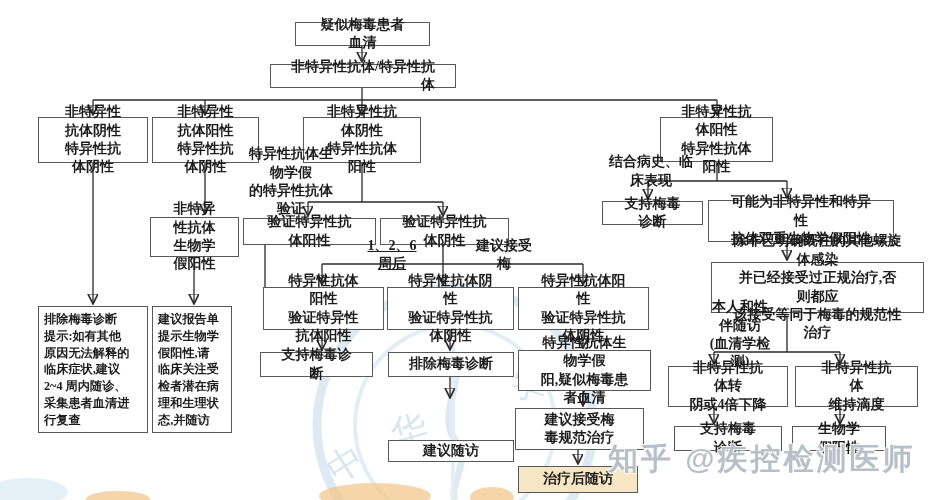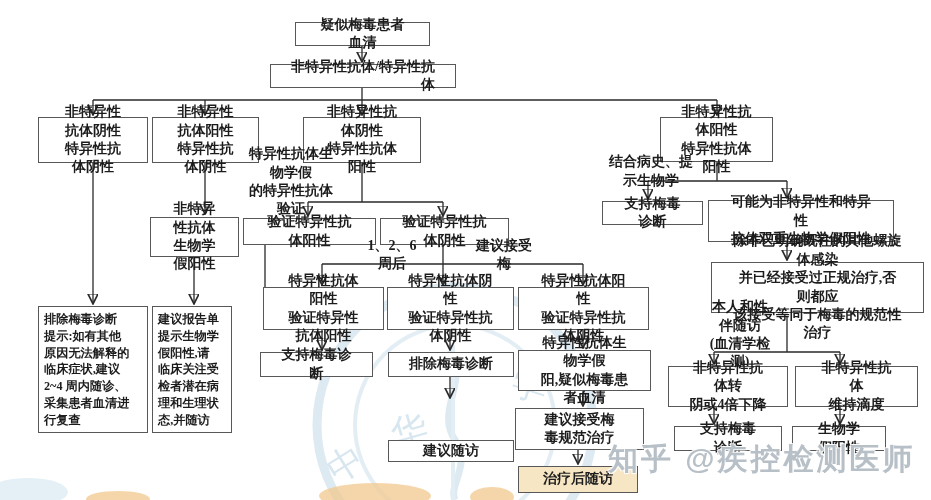--- a/index.html
+++ b/index.html
@@ -37,21 +37,21 @@
   #n-suspect        {left:295px;top:22px;width:135px;height:24px;}
   #n-screen         {left:270px;top:64px;width:186px;height:24px;text-align:right;}
   #n-both-neg       {left:38px; top:117px;width:110px;height:46px;}
   #n-ns-pos         {left:152px;top:117px;width:107px;height:46px;}
   #n-sp-pos         {left:303px;top:117px;width:118px;height:46px;}
   #n-both-pos       {left:660px;top:117px;width:113px;height:45px;}
   #n-verify-method  {left:224px;top:163px;width:134px;height:38px;}
   #n-ns-bio-false   {left:150px;top:217px;width:89px; height:40px;}
   #n-verify-pos     {left:243px;top:218px;width:133px;height:27px;}
   #n-verify-neg     {left:380px;top:218px;width:129px;height:27px;}
-  #n-weeks          {left:346px;top:247px;width:92px; height:16px;justify-content:flex-end;}
+  #n-weeks          {left:346px;top:247px;width:92px; height:16px;justify-content:flex-end;text-decoration:underline;}
   #n-recheck        {left:452px;top:247px;width:104px;height:16px;justify-content:flex-start;}
   #n-rc-pos-pos     {left:263px;top:287px;width:121px;height:43px;}
   #n-rc-neg-neg     {left:387px;top:287px;width:127px;height:43px;}
   #n-rc-pos-neg     {left:518px;top:287px;width:131px;height:43px;}
   #n-support-mid    {left:260px;top:352px;width:113px;height:25px;}
   #n-exclude-mid    {left:388px;top:352px;width:126px;height:25px;}
   #n-sp-bio-false   {left:518px;top:350px;width:133px;height:41px;}
   #n-followup-mid   {left:388px;top:400px;width:126px;height:22px;margin-top:40px;}
   #n-treat          {left:515px;top:408px;width:129px;height:42px;}
   #n-post-treat     {left:518px;top:466px;width:120px;height:27px;}
@@ -166,21 +166,21 @@
 2~4 周内随诊、
 采集患者血清进
 行复查</div>
   <div class="node note" id="n-report-note">建议报告单
 提示生物学
 假阳性,请
 临床关注受
 检者潜在病
 理和生理状
 态,并随访</div>
-  <div class="node plain" id="n-history">结合病史、提示生物学</div>
+  <div class="node plain" id="n-history">结合病史、临床表现</div>
   <div class="node" id="n-support-right">支持梅毒诊断</div>
   <div class="node" id="n-double-false">可能为非特异性和特异性
 抗体双重生物学假阳性</div>
   <div class="node" id="n-unless">除非已明确既往的其他螺旋体感染
 并已经接受过正规治疗,否则都应
 该接受等同于梅毒的规范性治疗</div>
   <div class="node plain" id="n-partner">本人和性伴随访
 (血清学检测)</div>
   <div class="node" id="n-titer-drop">非特异性抗体转
 阴或4倍下降</div>

